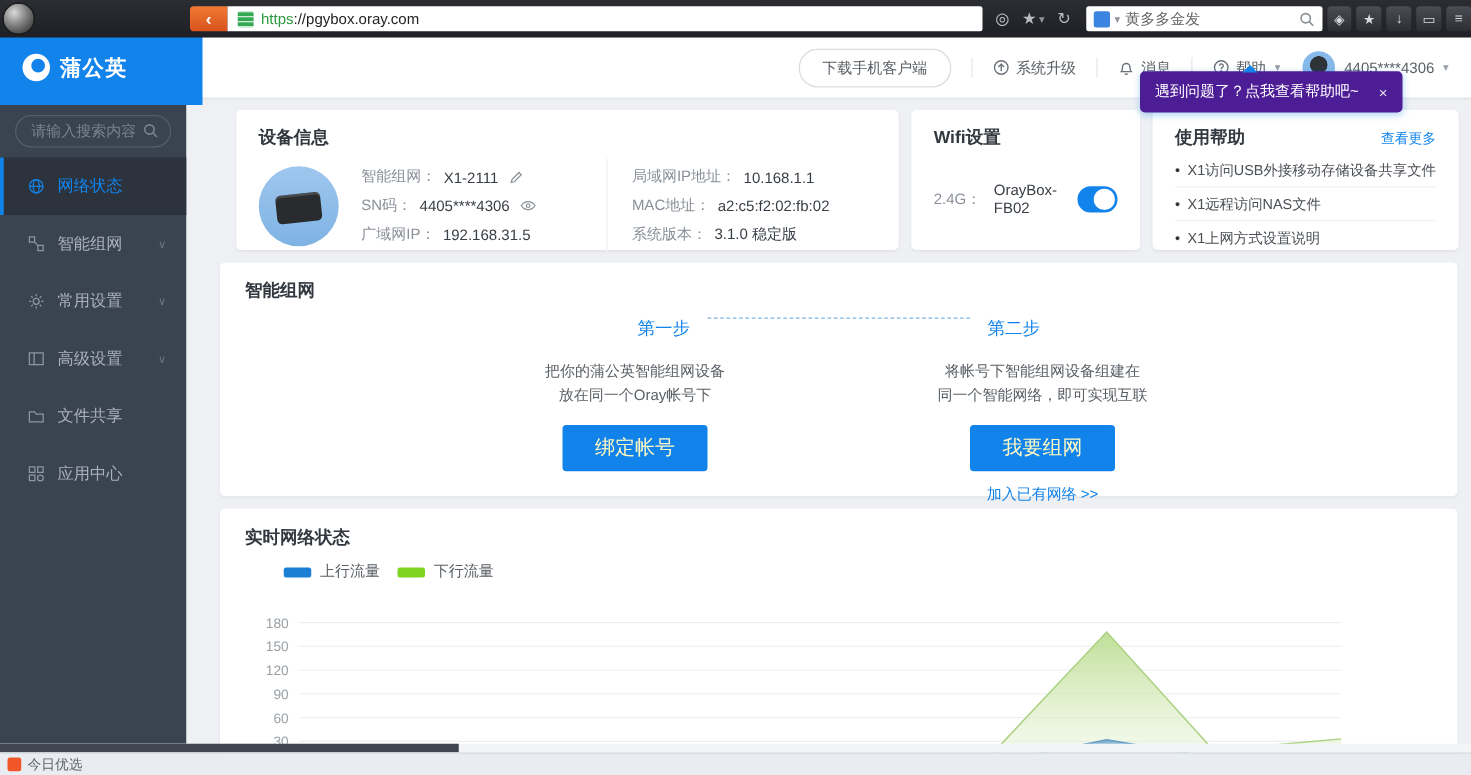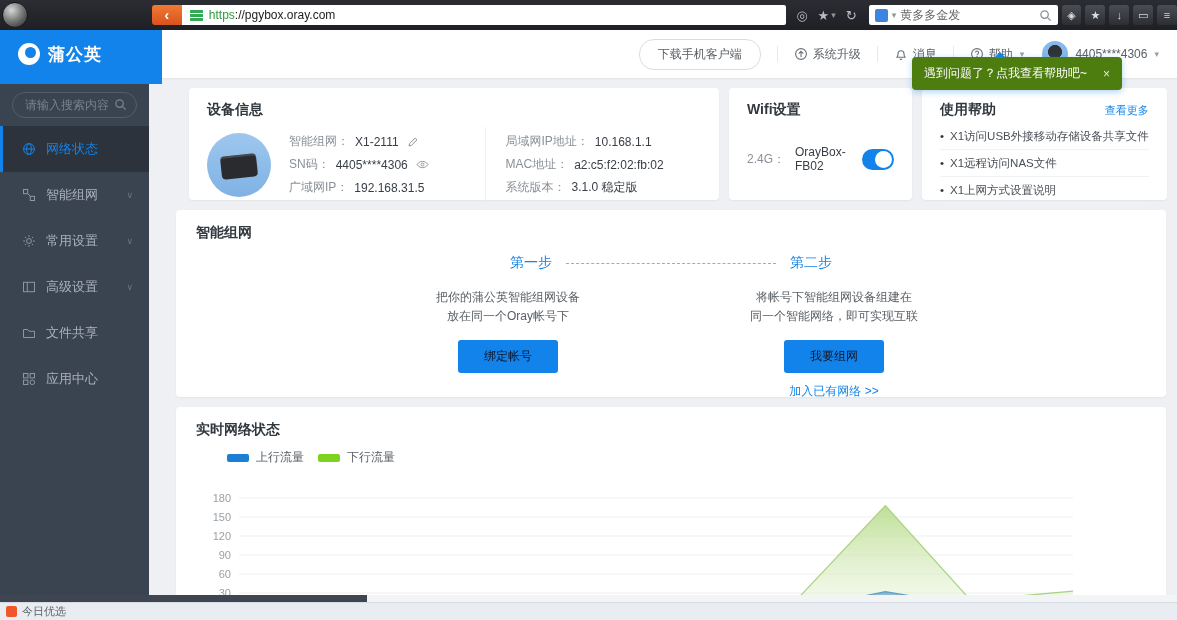--- a/index.html
+++ b/index.html
@@ -28,21 +28,21 @@
   .brand-mark::after { content:''; position:absolute; left:7px; top:4px; width:11px; height:11px; border-radius:50%; background:#1283ea; }
   .brand-name { color:#fff; font-size:17px; font-weight:bold; letter-spacing:1px; }
   .hdr-right { margin-left:auto; display:flex; align-items:center; padding-right:18px; font-size:12px; color:#596066; }
   .pill-btn { border:1px solid #d9dde2; border-radius:15px; padding:6px 18px; color:#596066; cursor:pointer; background:#fff; font-size:12px; }
   .hdr-sep { width:1px; height:16px; background:#e6e8eb; margin:0 16px; }
   .hdr-item { display:flex; align-items:center; gap:5px; cursor:pointer; }
   .caret { font-size:9px; color:#9aa0a8; margin-left:2px; }
   .avatar { width:26px; height:26px; border-radius:50%; background:radial-gradient(circle at 50% 42%, #2e3338 0 34%, #86b9e9 36%); margin:0 7px 0 18px; }
 
   
-  .tooltip { position:absolute; top:57px; right:55px; background:#4d7c0f; color:#fff; font-size:12px; border-radius:4px; padding:8px 12px; display:flex; align-items:center; gap:16px; z-index:40; box-shadow:0 2px 6px rgba(18,131,234,.35);justify-content:space-between; }
+  .tooltip { position:absolute; top:57px; right:55px; background:#4c1d95; color:#fff; font-size:12px; border-radius:4px; padding:8px 12px; display:flex; align-items:center; gap:16px; z-index:40; box-shadow:0 2px 6px rgba(18,131,234,.35);justify-content:space-between; }
   .tooltip::before { content:''; position:absolute; top:-5px; left:82px; border-left:6px solid transparent; border-right:6px solid transparent; border-bottom:6px solid #1283ea; }
   .tooltip .close { opacity:.85; cursor:pointer; font-size:12px; }
 
   
   .sidebar { position:absolute; top:78px; left:0; width:149px; bottom:25px; background:#3a4350; z-index:5; }
   .s-search { position:relative; margin:14px 12px 8px 12px; }
   .s-search input { width:100%; height:26px; background:transparent; border:1px solid #545e6b; border-radius:13px; color:#c6ccd4; font-size:12px; padding:0 28px 0 12px; outline:none; }
   .s-search input::placeholder { color:#78828f; }
   .s-search svg { position:absolute; right:10px; top:6px; }
   .menu-item { height:46px; display:flex; align-items:center; padding-left:22px; color:#a9b1bb; font-size:13px; cursor:pointer; position:relative; }
@@ -82,26 +82,26 @@
   
   .help-card { flex:1; }
   .help-head { display:flex; align-items:center; }
   .more-link { margin-left:auto; font-size:11px; color:#1283ea; cursor:pointer; }
   .help-list { margin-top:4px; }
   .help-item { font-size:11.5px; color:#4a4f55; padding:6px 0 5px 0; border-bottom:1px solid #f1f2f4; cursor:pointer; white-space:nowrap; }
   .help-item .dot { color:#333; margin-right:6px; }
 
   
   .net-card { margin-top:10px; padding:14px 20px; height:187px; }
-  .steps { display:flex; align-items:center; justify-content:center; margin-top:12px; color:#1283ea; font-size:14px; }
+  .steps { display:flex; justify-content:center; margin-top:12px; color:#1283ea; font-size:14px; }
   .dash { width:210px; border-top:1px dashed #7db5e8; margin:0 14px; }
   .step-cols { display:flex; justify-content:center; gap:96px; margin-top:16px; }
   .step-col { width:230px; text-align:center; }
   .step-desc { font-size:12px; color:#5a6066; line-height:19px; }
-  .blue-btn { display:inline-block; margin-top:14px; background:#1283ea; color:#0f172a; font-size:12px; padding:8px 26px; border:none; border-radius:3px; cursor:pointer;font-family:Liberation Serif, serif; }
+  .blue-btn { display:inline-block; margin-top:14px; background:#1283ea; color:#fef9c3; font-size:16px; padding:8px 26px; border:none; border-radius:3px; cursor:pointer;font-family:Liberation Serif, serif; }
   .join-link { margin-top:10px; font-size:12px; color:#1283ea; cursor:pointer; }
 
   
   .chart-card { margin-top:10px; padding:14px 20px; height:300px; }
   .legend { display:flex; align-items:flex-start; gap:14px; margin:10px 0 0 31px; }
   .legend-item { display:flex; align-items:center; gap:7px; font-size:12px; color:#5a6066; cursor:pointer; }
   .sw { width:22px; height:8px; border-radius:2px; display:inline-block; }
   .chart-wrap { margin-top:22px; }
 
   

